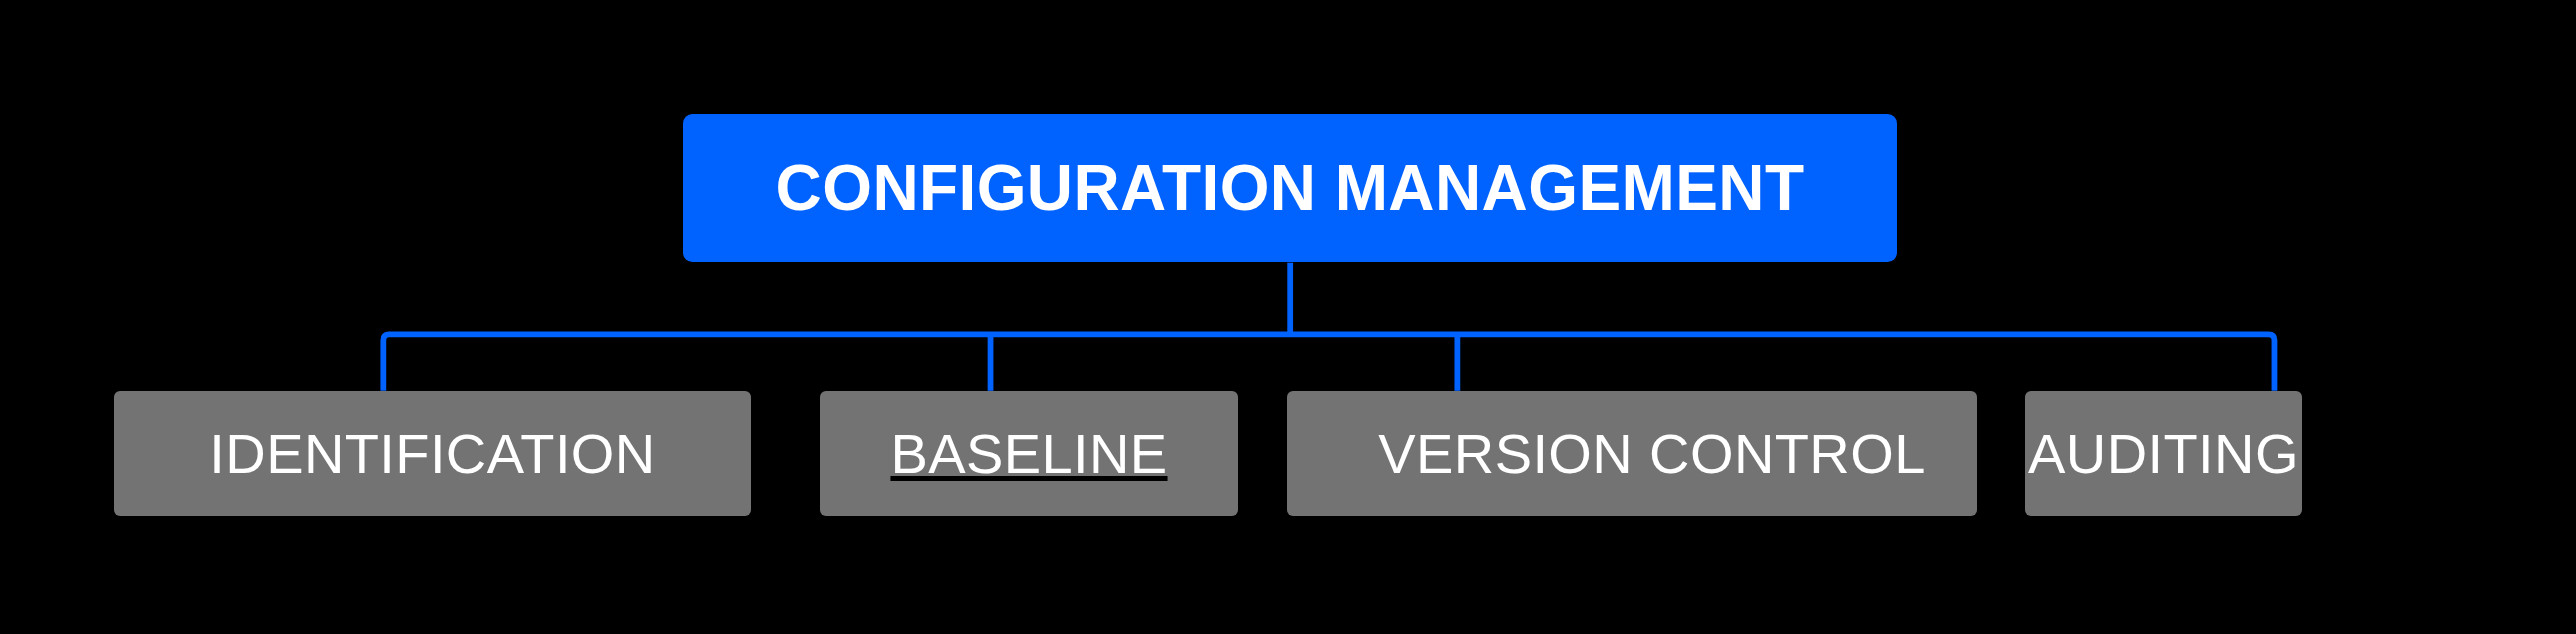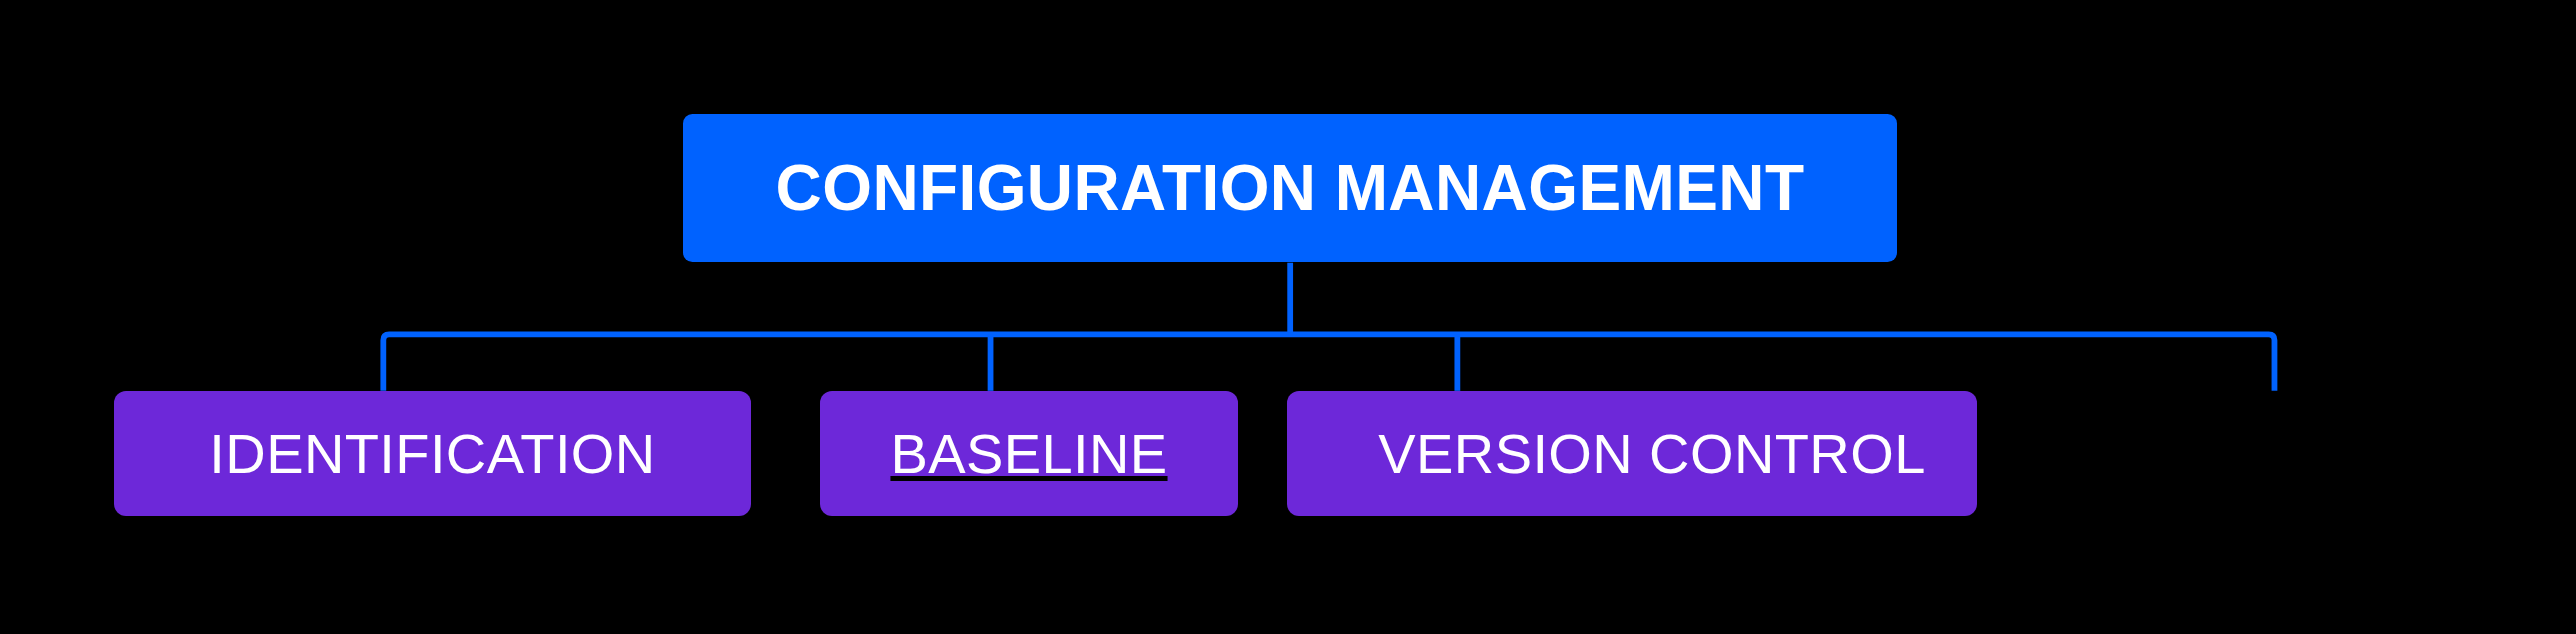--- a/index.html
+++ b/index.html
@@ -42,22 +42,22 @@
     white-space: nowrap;
     text-align: center;
     font-stretch: condensed;
   }
 
   
   .child-node {
     position: absolute;
     top: 391px;
     height: 125px;
-    background: #6d28d9;
-    border-radius: 12px;
+    background: #737373;
+    border-radius: 6px;
     display: flex;
     align-items: center;
     justify-content: center;
     box-sizing: border-box;
   }
   .child-label {
     color: #ffffff;
     font-size: 56px;
     font-weight: 400;
     letter-spacing: 0.4px;
@@ -101,15 +101,18 @@
   </div>
 
   <div class="child-node" style="left:820px; width:418px;text-decoration:underline;">
     <span class="child-label">BASELINE</span>
   </div>
 
   <div class="child-node" style="left:1287px; width:690px;padding-left:40px;">
     <span class="child-label">VERSION CONTROL</span>
   </div>
 
+  <div class="child-node" style="left:2025px; width:277px;">
+    <span class="child-label">AUDITING</span>
+  </div>
 
 </div>
 
 
 </body></html>

